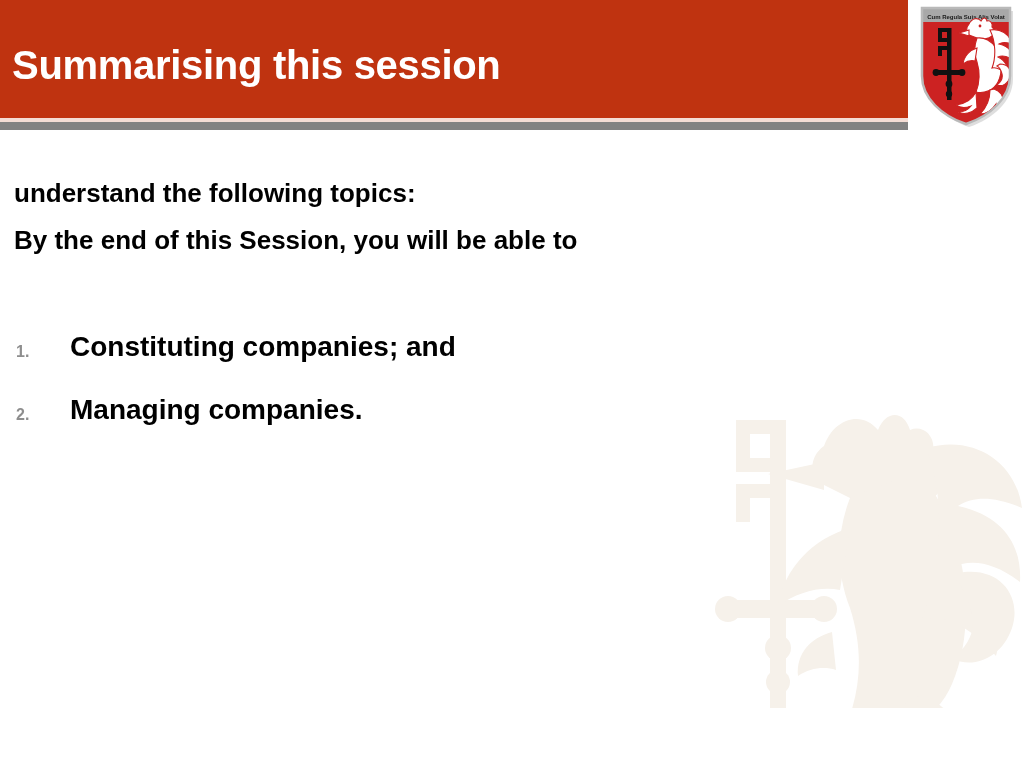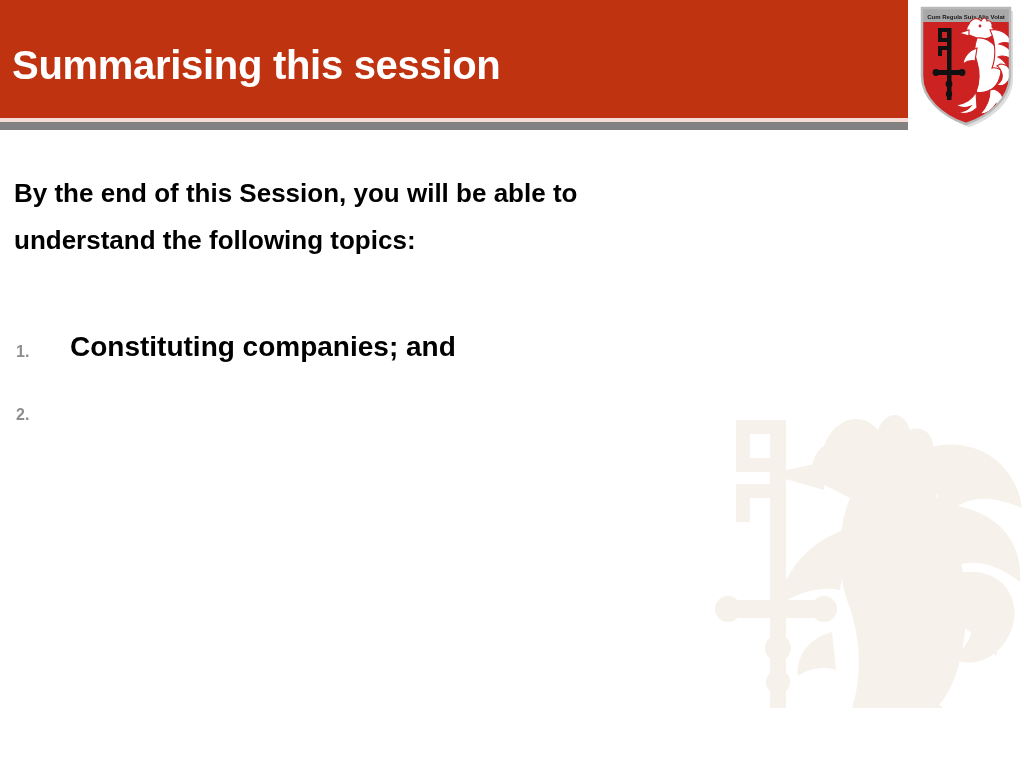--- a/index.html
+++ b/index.html
@@ -195,31 +195,32 @@
         </g>
 
         <circle cx="66" cy="24" r="1.4" fill="#cc2222"></circle>
       </g>
 
       <path d="M8 6 H96 V74 C96 96 76 114 52 122 C28 114 8 96 8 74 Z" fill="none" stroke="#b9b9b9" stroke-width="2.5"></path>
     </svg>
   </div>
 
   <div class="lead">
+    <div>understand the following topics:</div>
     <div>By the end of this Session, you will be able to</div>
-    <div>understand the following topics:</div>
   </div>
 
   <div class="topics">
     <div class="topic-row">
       <span class="topic-num">1.</span>
       <span class="topic-text">Constituting companies; and</span>
     </div>
     <div class="topic-row">
       <span class="topic-num">2.</span>
+      <span class="topic-text">Managing companies.</span>
     </div>
   </div>
 
   <div class="watermark">
     <svg viewBox="0 0 312 368" xmlns="http://www.w3.org/2000/svg">
       <g fill="#f6f1ea">
 
         <rect x="58" y="20" width="16" height="300"></rect>
         <rect x="24" y="20" width="34" height="14"></rect>
         <rect x="24" y="20" width="14" height="52"></rect>

